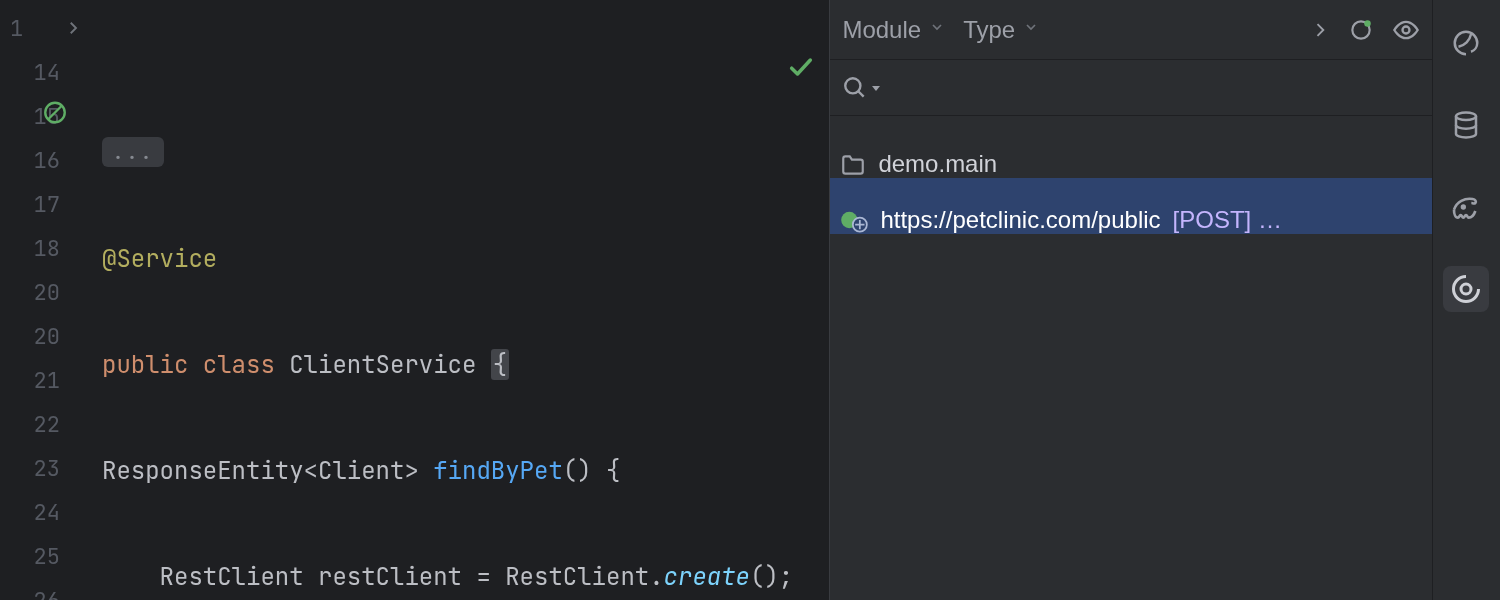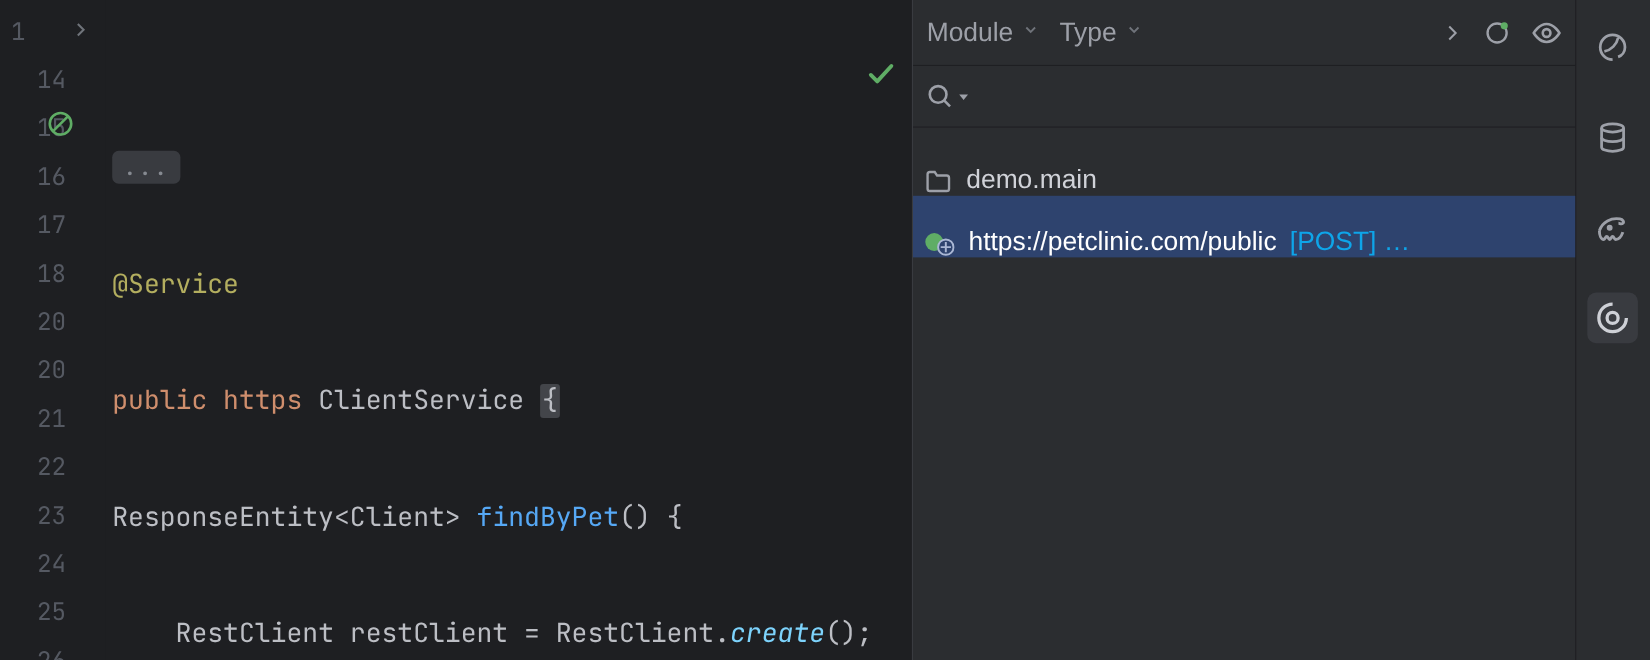--- a/index.html
+++ b/index.html
@@ -134,21 +134,21 @@
     padding-left: 10px;
     gap: 12px;
     font-size: 24px;
     color: #d0d2d8;
   }
   .tree-row.selected {
     background: #2e436e;
     color: #ffffff;
   }
   .tree-row .suffix { color: #7f8fb3; }
-  .tree-row.selected .suffix { color: #0ea5e9; margin-top: 23px; }
+  .tree-row.selected .suffix { color: #c4b5fd; margin-top: 23px; }
   .folder-ic { color:#9da0a8; display:flex; align-items:center;}
   
   .toolstrip {
     width: 72px;
     background: #2b2d30;
     display: flex;
     flex-direction: column;
     align-items: center;
     gap: 36px;
     padding-top: 20px;
@@ -226,21 +226,21 @@
 
   <div class="code">
     <span class="checkmark">
       <svg width="28" height="28" viewBox="0 0 24 24" fill="none" stroke="#5fad65" stroke-width="3" stroke-linecap="round" stroke-linejoin="round">
           <polyline points="4 13 9 18 20 6"></polyline>
         </svg>
     </span>
 
     <div class="code-row"><span class="fold-badge">...</span></div>
     <div class="code-row"><span class="ann">@Service</span></div>
-    <div class="code-row"><span class="kw">public</span><span> </span><span class="kw">https</span><span> </span><span class="type">ClientService</span><span> </span><span class="caret-brace">{</span></div>
+    <div class="code-row"><span class="kw">public</span><span> </span><span class="kw">class</span><span> </span><span class="type">ClientService</span><span> </span><span class="caret-brace">{</span></div>
     <div class="code-row"><span class="type">ResponseEntity&lt;Client&gt;</span><span> </span><span class="method">findByPet</span><span>() {</span></div>
     <div class="code-row"><span>    </span><span>RestClient restClient = RestClient.</span><span class="static">create</span><span>();</span></div>
     
     
     
     
     
     
     
     

